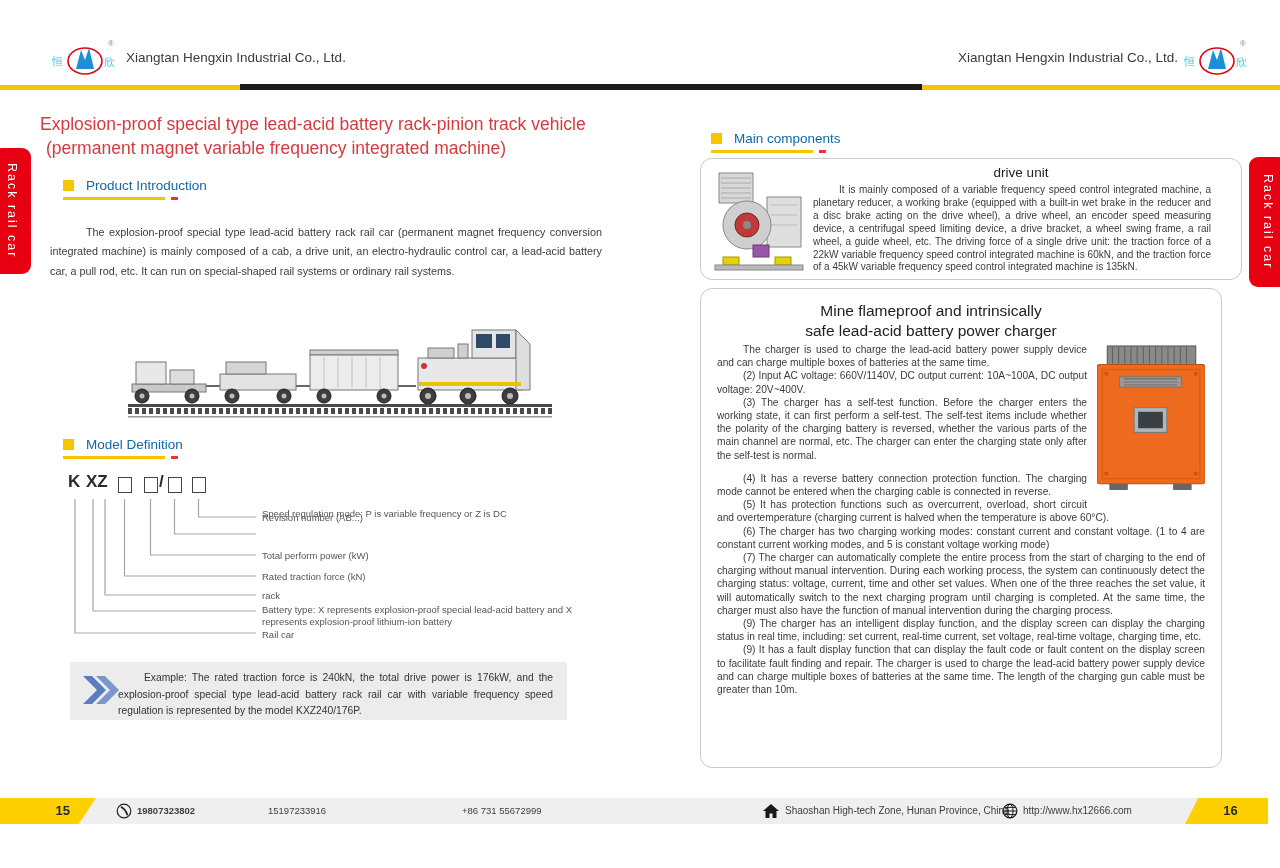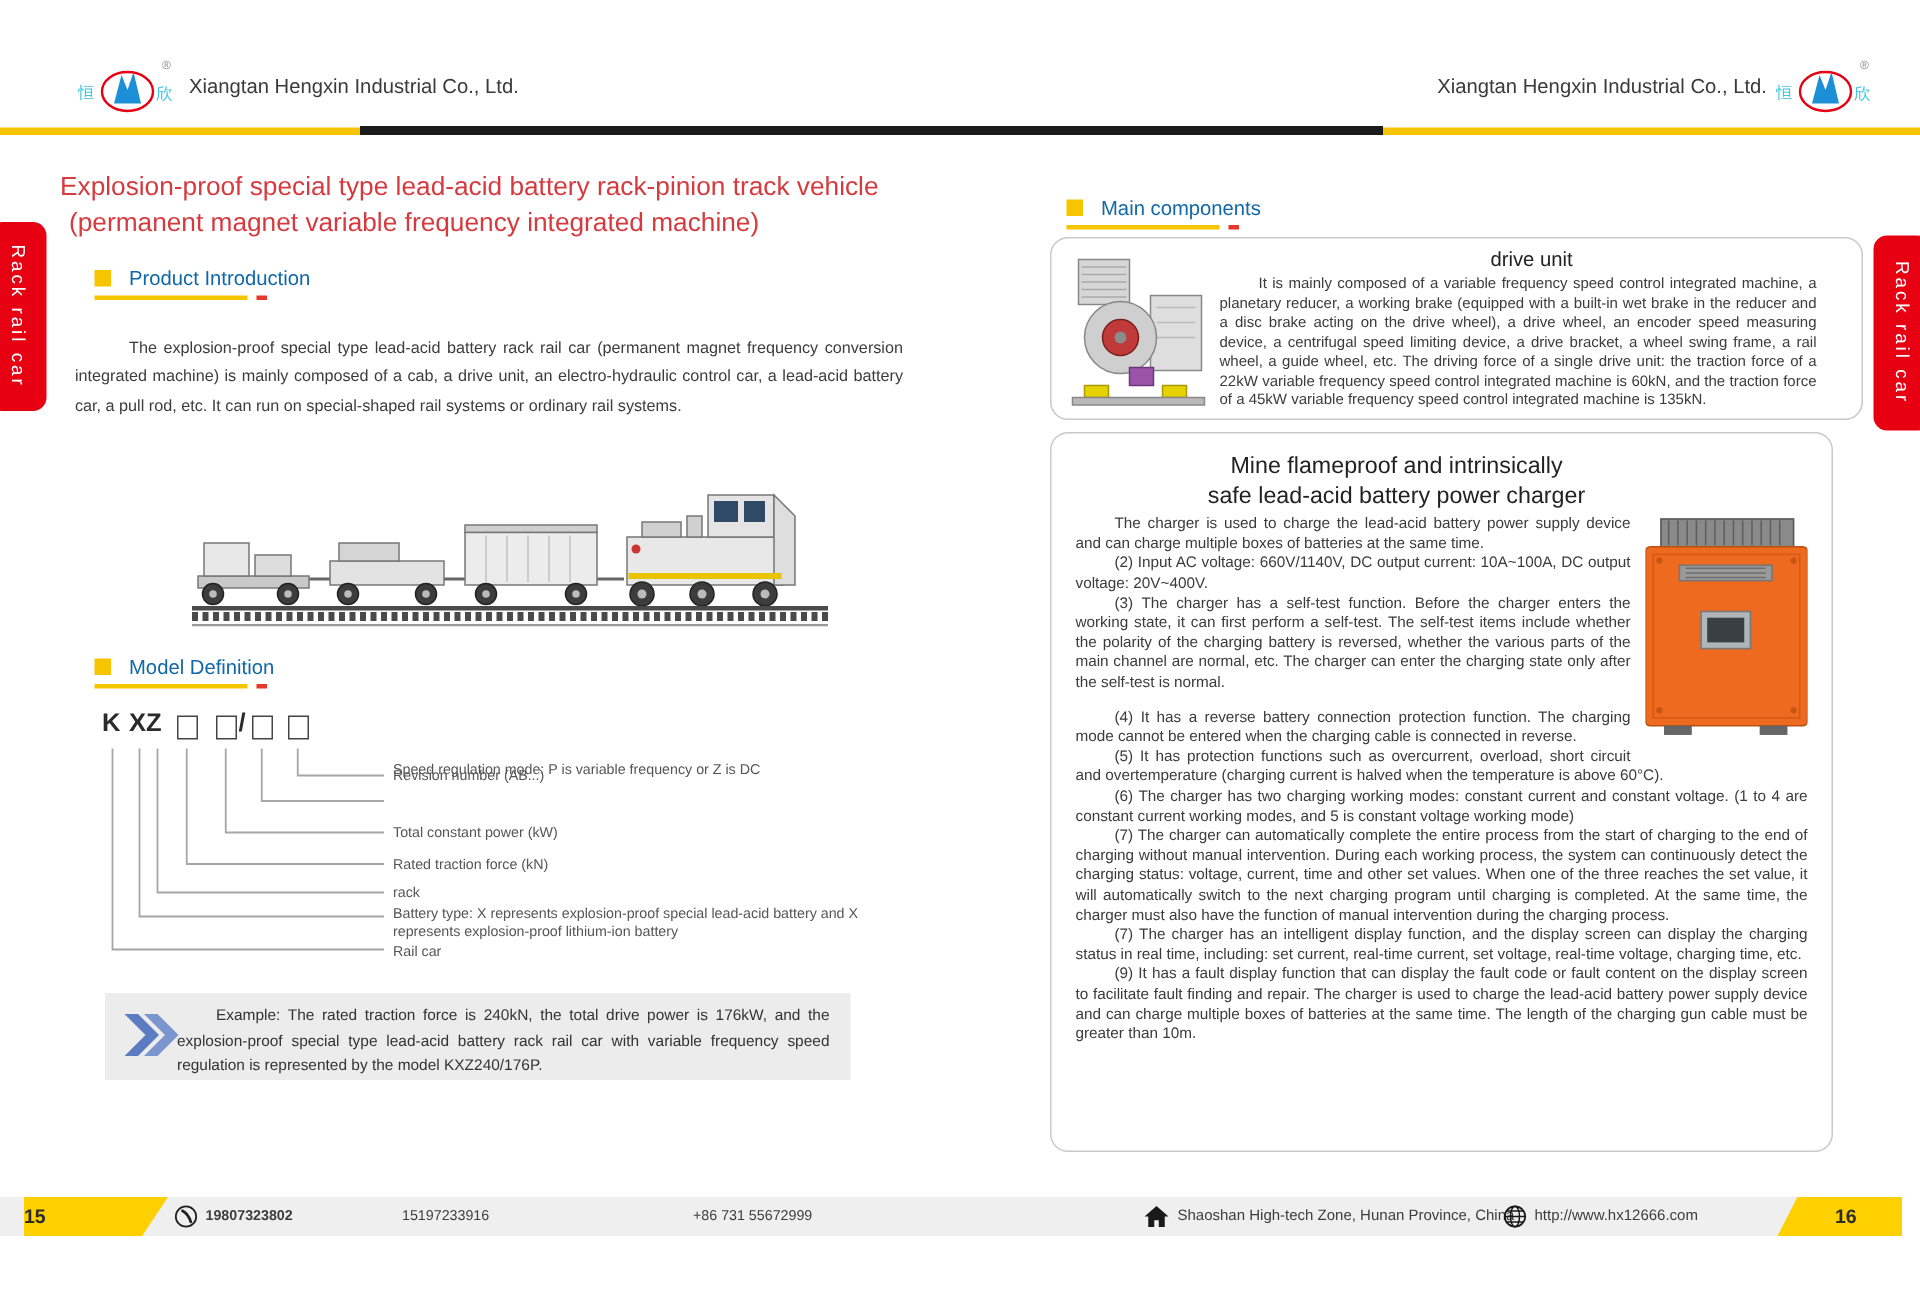--- a/index.html
+++ b/index.html
@@ -52,21 +52,21 @@
   .ch-title{position:absolute;left:15px;top:12px;width:430px;text-align:center;font-size:15.5px;line-height:19.5px;color:#222;}
   .ch-body{position:absolute;left:16px;top:54px;width:488px;font-size:10.2px;line-height:13.2px;
     text-align:justify;color:#3b3b3b;}
   .ch-body p{margin:0;text-indent:26px;}
   .ch-body p.gap{margin-top:10px;}
   .ch-img{float:right;margin:2px 0 8px 10px;}
 
   
   .footer-bar{position:absolute;left:0;top:798px;width:1268px;height:26px;background:#efefef;}
   .ftab{position:absolute;top:798px;height:26px;background:#ffd000;font-size:13px;font-weight:600;color:#2b2b2b;line-height:26px;}
-  .ftab-l{left:16px;width:96px;clip-path:polygon(0 0,100% 0,82% 100%,0 100%);padding-right:26px;box-sizing:border-box;}
+  .ftab-l{left:0;width:96px;clip-path:polygon(0 0,100% 0,82% 100%,0 100%);text-align:right;padding-right:26px;box-sizing:border-box;}
   .ftab-r{left:1185px;width:83px;clip-path:polygon(16% 0,100% 0,100% 100%,0 100%);text-align:center;padding-left:8px;box-sizing:border-box;}
   .fitem{position:absolute;top:798px;height:26px;line-height:26px;font-size:9.5px;color:#3d3d3d;}
   .faddr{font-size:10px;}
   .ficon{position:absolute;}
 </style>
 </head>
 <body>
 
 <div class="abs" style="left:52px;top:36px;">
   <svg width="70" height="44" viewBox="0 0 70 44">
@@ -195,21 +195,21 @@
   <path d="M114.5,2 V37 H196" fill="none" stroke="#a6a6a6" stroke-width="1.2"></path>
   <path d="M90.5,2 V58 H196" fill="none" stroke="#a6a6a6" stroke-width="1.2"></path>
   <path d="M64.5,2 V79 H196" fill="none" stroke="#a6a6a6" stroke-width="1.2"></path>
   <path d="M45,2 V98 H196" fill="none" stroke="#a6a6a6" stroke-width="1.2"></path>
   <path d="M33,2 V114 H196" fill="none" stroke="#a6a6a6" stroke-width="1.2"></path>
   <path d="M15,2 V136 H196" fill="none" stroke="#a6a6a6" stroke-width="1.2"></path>
 </svg>
 
 <div class="model-label" style="top:512px;">Revision number (AB...)</div>
 <div class="model-label" style="top:508px;">Speed regulation mode: P is variable frequency or Z is DC</div>
-<div class="model-label" style="top:550px;">Total constant power (kW)</div>
+<div class="model-label" style="top:550px;">Total perform power (kW)</div>
 <div class="model-label" style="top:571px;">Rated traction force (kN)</div>
 <div class="model-label" style="top:590px;">rack</div>
 <div class="model-label ml5" style="top:604px;">Battery type: X represents explosion-proof special lead-acid battery and X represents explosion-proof lithium-ion battery</div>
 <div class="model-label" style="top:629px;">Rail car</div>
 
 <div class="example-box">
   <svg class="example-chevron" width="36" height="30" viewBox="0 0 36 30">
     <polygon points="0,1 14,15 0,29 9,29 23,15 9,1" fill="#5b7cc0"></polygon>
     <polygon points="13,1 27,15 13,29 22,29 36,15 22,1" fill="#7b95cf"></polygon>
   </svg>
@@ -287,21 +287,21 @@
       <rect x="12" y="134" width="18" height="6" fill="#666"></rect>
         <rect x="74" y="134" width="18" height="6" fill="#666"></rect>
     </svg>
     <p>The charger is used to charge the lead-acid battery power supply device and can charge multiple boxes of batteries at the same time.</p>
     <p>(2) Input AC voltage: 660V/1140V, DC output current: 10A~100A, DC output voltage: 20V~400V.</p>
     <p>(3) The charger has a self-test function. Before the charger enters the working state, it can first perform a self-test. The self-test items include whether the polarity of the charging battery is reversed, whether the various parts of the main channel are normal, etc. The charger can enter the charging state only after the self-test is normal.</p>
     <p class="gap">(4) It has a reverse battery connection protection function. The charging mode cannot be entered when the charging cable is connected in reverse.</p>
     <p>(5) It has protection functions such as overcurrent, overload, short circuit and overtemperature (charging current is halved when the temperature is above 60°C).</p>
     <p>(6) The charger has two charging working modes: constant current and constant voltage. (1 to 4 are constant current working modes, and 5 is constant voltage working mode)</p>
     <p>(7) The charger can automatically complete the entire process from the start of charging to the end of charging without manual intervention. During each working process, the system can continuously detect the charging status: voltage, current, time and other set values. When one of the three reaches the set value, it will automatically switch to the next charging program until charging is completed. At the same time, the charger must also have the function of manual intervention during the charging process.</p>
-    <p>(7) The charger has an intelligent display function, and the display screen can display the charging status in real time, including: set current, real-time current, set voltage, real-time voltage, charging time, etc.</p>
+    <p>(9) The charger has an intelligent display function, and the display screen can display the charging status in real time, including: set current, real-time current, set voltage, real-time voltage, charging time, etc.</p>
     <p>(9) It has a fault display function that can display the fault code or fault content on the display screen to facilitate fault finding and repair. The charger is used to charge the lead-acid battery power supply device and can charge multiple boxes of batteries at the same time. The length of the charging gun cable must be greater than 10m.</p>
   </div>
 </div>
 
 <div class="footer-bar"></div>
 
 <div class="ftab ftab-l">15</div>
 
 <svg class="ficon" style="left:116px;top:803px;" width="16" height="16" viewBox="0 0 16 16">
   <circle cx="8" cy="8" r="6.8" fill="none" stroke="#222" stroke-width="1.2"></circle>

